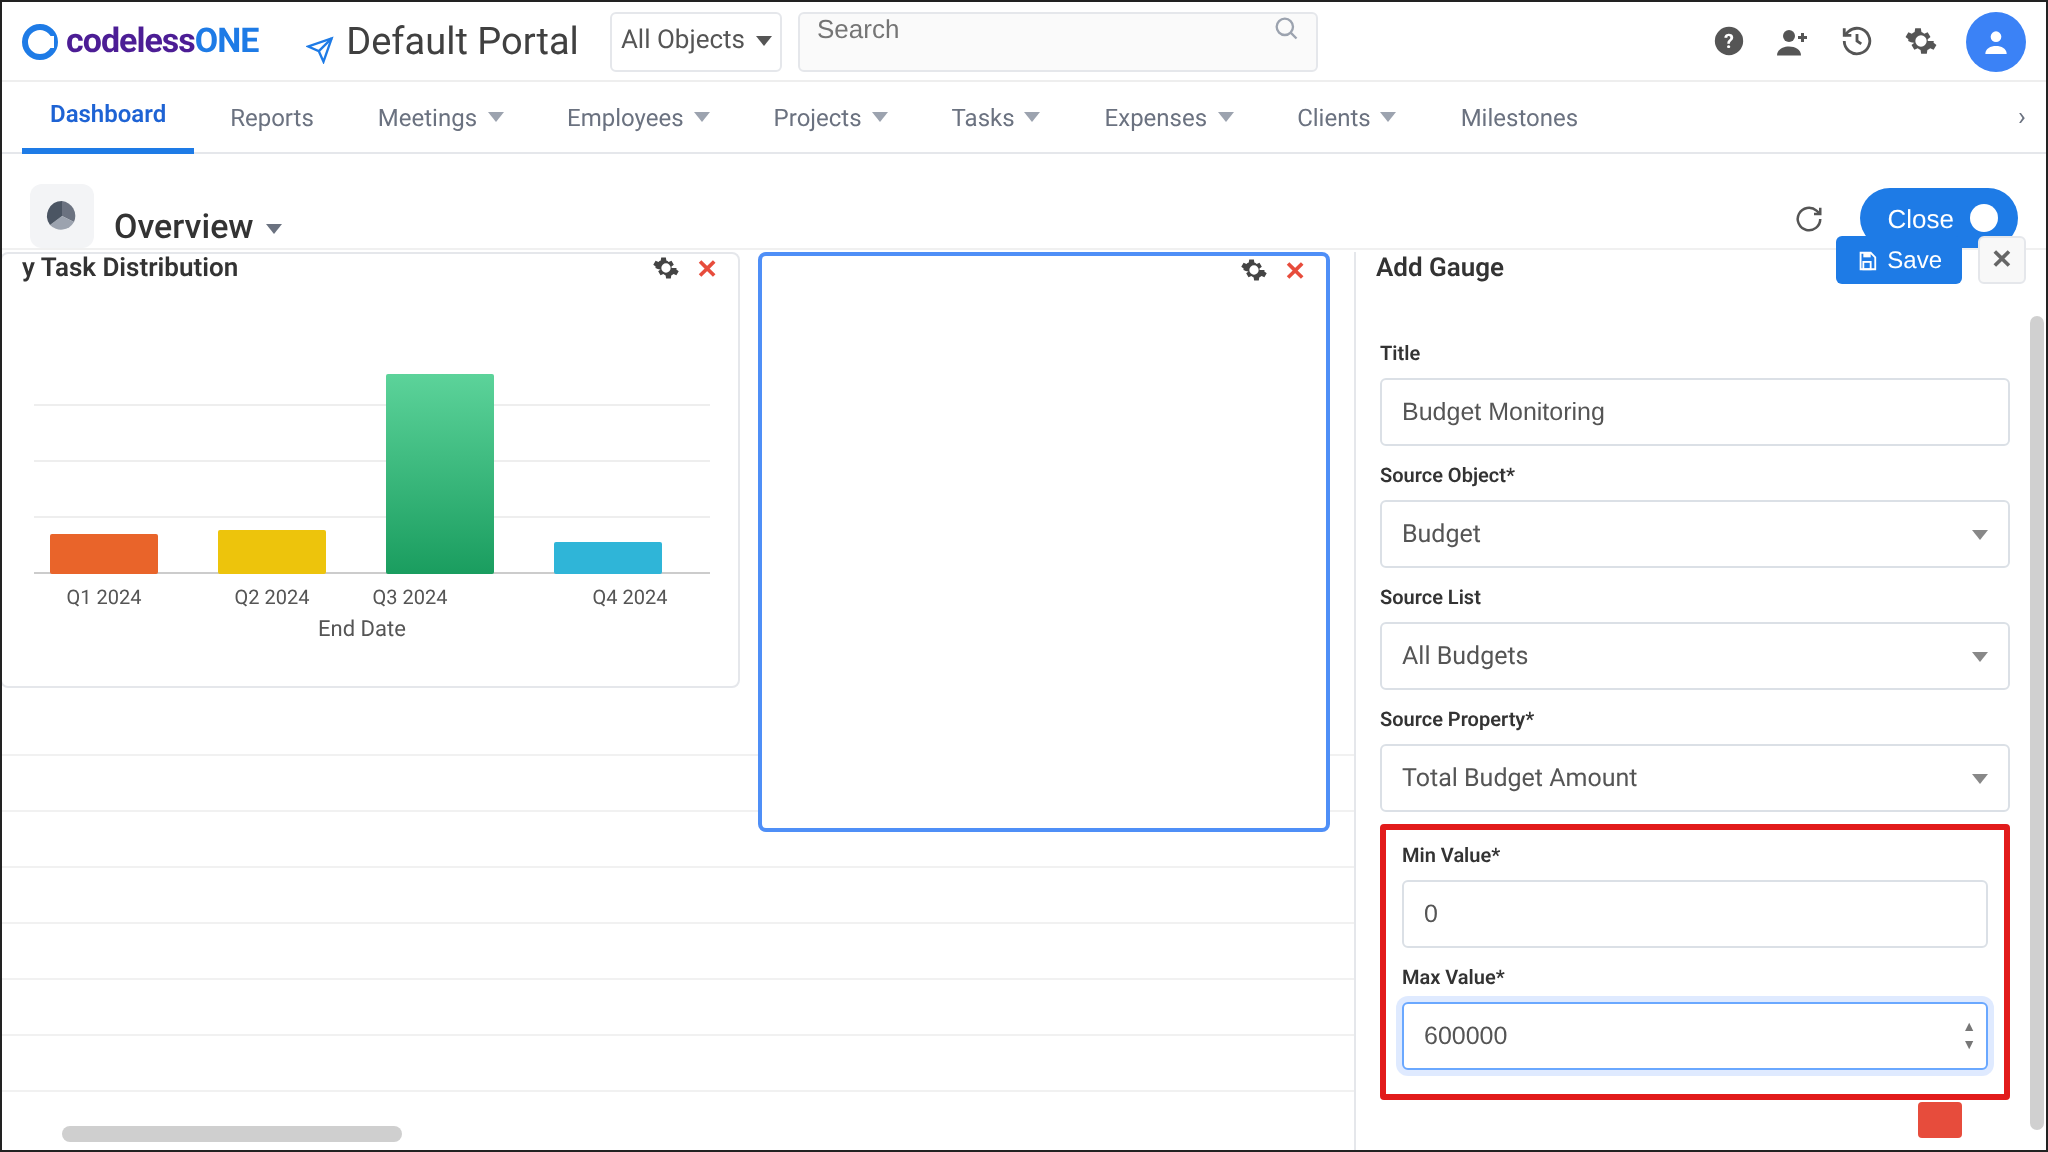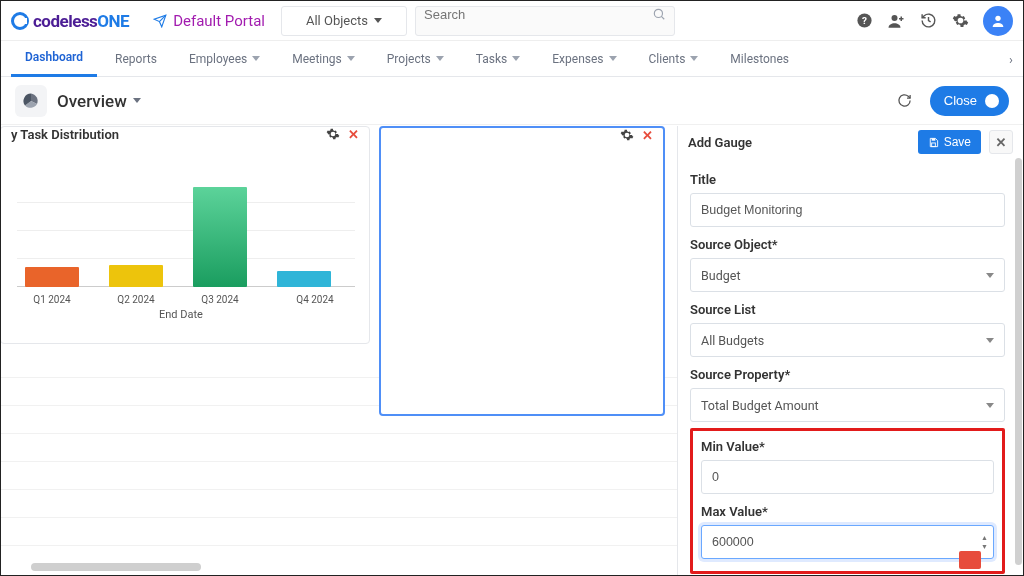--- a/index.html
+++ b/index.html
@@ -6,40 +6,40 @@
   html, body { width: 1024px; height: 576px; font-family: -apple-system, BlinkMacSystemFont, "Segoe UI", Roboto, Arial, sans-serif; font-size: 13px; color: #333; background: #fff; overflow: hidden; }
   body { border: 1px solid #222; position: relative; }
 
   
   .topbar { height: 40px; display: flex; align-items: center; padding: 0 10px; border-bottom: 1px solid #eee; }
   .logo { display: flex; align-items: center; font-weight: 700; font-size: 17px; letter-spacing: -0.5px; }
   .logo-icon { width: 18px; height: 18px; border: 3px solid #1e7be6; border-radius: 50%; background: #fff; margin-right: 4px; position: relative; }
   .logo-icon::after { content:""; position:absolute; right:-1px; top:50%; width:6px;height:6px;background:#fff;transform:translateY(-50%);}
   .logo .gray { color: #4c1d95; }
   .logo .blue { color: #1e7be6; }
-  .portal { margin-left: 24px; display: flex; align-items: center; color: #a21caf; font-size: 15px; gap: 6px; cursor: pointer; }
+  .portal { margin-left: 24px; display: flex; align-items: flex-end; color: #404040; font-size: 19px; gap: 6px; cursor: pointer; }
   .send-icon { width: 14px; height: 14px; }
-  .obj-filter { margin-left: 16px; height: 30px; border: 1px solid #e5e7eb; border-radius: 3px; padding: 0 24px; display: flex; align-items: center; gap: 6px; background: #fff; color:#555; cursor:pointer; }
+  .obj-filter { margin-left: 16px; height: 30px; border: 1px solid #e5e7eb; border-radius: 3px; padding: 0 4px; display: flex; align-items: center; gap: 6px; background: #fff; color:#555; cursor:pointer; }
   .caret { width: 0; height: 0; border-left: 4px solid transparent; border-right: 4px solid transparent; border-top: 5px solid #555; }
   .search-wrap { margin-left: 8px; flex: 1; max-width: 260px; height: 30px; border: 1px solid #e5e7eb; border-radius: 3px; display: flex; align-items: flex-start; padding: 0 8px; background: #fafafa; }
   .search-wrap input { border: none; outline: none; flex: 1; background: transparent; font-size: 13px; color:#555;}
   .search-icon { color: #9ca3af; }
   .topbar-right { margin-left: auto; display: flex; align-items: center; gap: 14px; color: #555; }
   .topbar-right .ico { cursor: pointer; width:18px;height:18px; display:flex;align-items:center;justify-content:center;}
   .avatar { width: 30px; height: 30px; border-radius: 50%; background: #3b82f6; display: flex; align-items: center; justify-content: center; color: #fff; }
 
   
   .navtabs { height: 36px; display: flex; align-items: center; padding: 0 10px; gap: 4px; border-bottom: 1px solid #e5e7eb; position:relative; }
   .navtab { padding: 0 14px; height: 36px; display: flex; align-items: center; gap: 5px; color: #6b7280; font-size: 12px; cursor: pointer; white-space:nowrap;}
   .navtab.active { color: #1e63d4; font-weight: 600; border-bottom: 3px solid #1e7be6; }
   .navtab .caret { border-top-color: #9ca3af; }
   .nav-scroll-right { position:absolute; right:4px; top:50%; transform:translateY(-50%); color:#6b7280; width:16px; text-align:center; cursor:pointer;}
 
   
-  .pagebar { height: 48px; display: flex; align-items: center; padding: 0 14px; background: #fff; border-bottom:1px solid #f0f0f0;}
+  .pagebar { height: 48px; display: flex; align-items: flex-end; padding: 0 14px; background: #fff; border-bottom:1px solid #f0f0f0;}
   .overview-ico { width: 32px; height: 32px; border-radius: 6px; background: #f3f4f6; display:flex;align-items:center;justify-content:center; margin-right:10px;}
   .page-title { font-size: 17px; font-weight: 500; display:flex; align-items:center; gap:6px;}
   .page-title .caret { border-top-color:#6b7280;}
   .pagebar-right { margin-left:auto; display:flex; align-items:center; gap:10px;}
   .btn-icon { width:30px;height:30px;display:flex;align-items:center;justify-content:center;color:#555;cursor:pointer;border-radius:4px;}
   .btn-close { height:30px;background:#1e7be6;color:#fff;border:none;border-radius:16px;padding:0 10px 0 14px;display:flex;align-items:center;gap:8px;font-size:13px;cursor:pointer;}
   .btn-close .knob{width:14px;height:14px;border-radius:50%;background:#fff;}
 
   
   .workspace { position:absolute; top:125px; bottom:0; left:0; right:0; background:#fff; display:flex; }
@@ -65,27 +65,27 @@
   .card2 .card-header{justify-content:flex-end;}
 
   .bg-lines{position:absolute;left:0;right:0;top:224px;bottom:20px;}
   .bg-lines div{height:28px;border-bottom:1px solid #f1f1f1;}
 
   .hscroll{position:absolute;left:30px;bottom:4px;width:170px;height:8px;border-radius:4px;background:#cfcfcf;}
 
   
   .panel{width:346px;border-left:1px solid #e5e7eb;display:flex;flex-direction:column;background:#fff;position:relative;}
   .panel::after{content:"";position:absolute;right:1px;top:32px;bottom:10px;width:7px;background:#d0d0d0;border-radius:4px;pointer-events:none;}
-  .panel-head{height:30px;display:flex;align-items:center;padding:16px 10px;font-weight:600;}
+  .panel-head{height:30px;display:flex;align-items:flex-end;padding:16px 10px;font-weight:600;}
   .panel-head .sp{margin-left:auto;display:flex;gap:8px;}
   .btn-save{height:24px;background:#1e7be6;color:#fff;border:none;border-radius:3px;padding:0 10px;font-size:12px;display:flex;align-items:center;gap:5px;cursor:pointer;}
   .btn-x{width:24px;height:24px;border:1px solid #e5e7eb;border-radius:3px;background:#f8f8f8;display:flex;align-items:center;justify-content:center;color:#666;cursor:pointer;font-weight:700;}
   .panel-body{flex:1;overflow-y:auto;padding:4px 18px 10px 12px;}
   .panel-body::-webkit-scrollbar{width:0;}
-  .fld-label{font-size:13px;font-weight:600;color:#333;margin:10px 0 6px;}
+  .fld-label{font-size:10px;font-weight:600;color:#333;margin:10px 0 6px;}
   .fld,.sel{width:100%;height:34px;border:1px solid #dbe0e6;border-radius:3px;padding:0 10px;font-size:12.5px;color:#555;background:#fff;outline:none;}
   .sel{display:flex;align-items:center;justify-content:space-between;cursor:pointer;}
   .sel .caret{border-top-color:#888;}
   .redbox{border:3px solid #e21b1b;border-radius:2px;padding:4px 8px 12px;margin-top:6px;}
   .fld.focus{border:1px solid #6aa8ff;box-shadow:0 0 0 3px rgba(80,140,255,.18);}
   .spin{position:relative;}
   .spin .arrows{position:absolute;right:6px;top:50%;transform:translateY(-50%);display:flex;flex-direction:column;gap:1px;font-size:7px;color:#777;cursor:pointer;}
   .colorbox{position:absolute;right:42px;bottom:6px;width:22px;height:18px;background:#e74c3c;border-radius:2px;}
 
   svg{display:block;}
@@ -153,25 +153,25 @@
 </div>
 
 <div class="navtabs" id="navtabs">
   <div class="navtab active">
       <span>Dashboard</span>
     </div>
     <div class="navtab">
       <span>Reports</span>
     </div>
     <div class="navtab">
+      <span>Meetings</span>
+      <span class="caret"></span>
+    </div>
+    <div class="navtab">
       <span>Employees</span>
-      <span class="caret"></span>
-    </div>
-    <div class="navtab">
-      <span>Meetings</span>
       <span class="caret"></span>
     </div>
     <div class="navtab">
       <span>Projects</span>
       <span class="caret"></span>
     </div>
     <div class="navtab">
       <span>Tasks</span>
       <span class="caret"></span>
     </div>
@@ -243,21 +243,21 @@
         <div class="gridline" style="bottom:58px"></div>
         <div class="gridline" style="bottom:86px"></div>
         <div class="gridline" style="bottom:114px"></div>
         <div class="axis"></div>
         <div class="xtitle">End Date</div>
       <div class="bar b1" style="height: 20px;"></div>
           <div class="xlabel" style="left: 5px;">Q1 2024</div>
           <div class="bar b2" style="height: 22px;"></div>
           <div class="xlabel" style="left: 89px;">Q2 2024</div>
           <div class="bar b3" style="height: 100px;"></div>
-          <div class="xlabel" style="left: 173px;">Q3 2024</div>
+          <div class="xlabel" style="left: 158px;">Q3 2024</div>
           <div class="bar b4" style="height: 16px;"></div>
           <div class="xlabel" style="left: 268px;">Q4 2024</div>
         </div>
     </div>
 
     <div class="card2">
       <div class="card-header">
         <span class="sp">
           <span class="gear">
               <svg width="14" height="14" viewBox="0 0 24 24" fill="#444">

